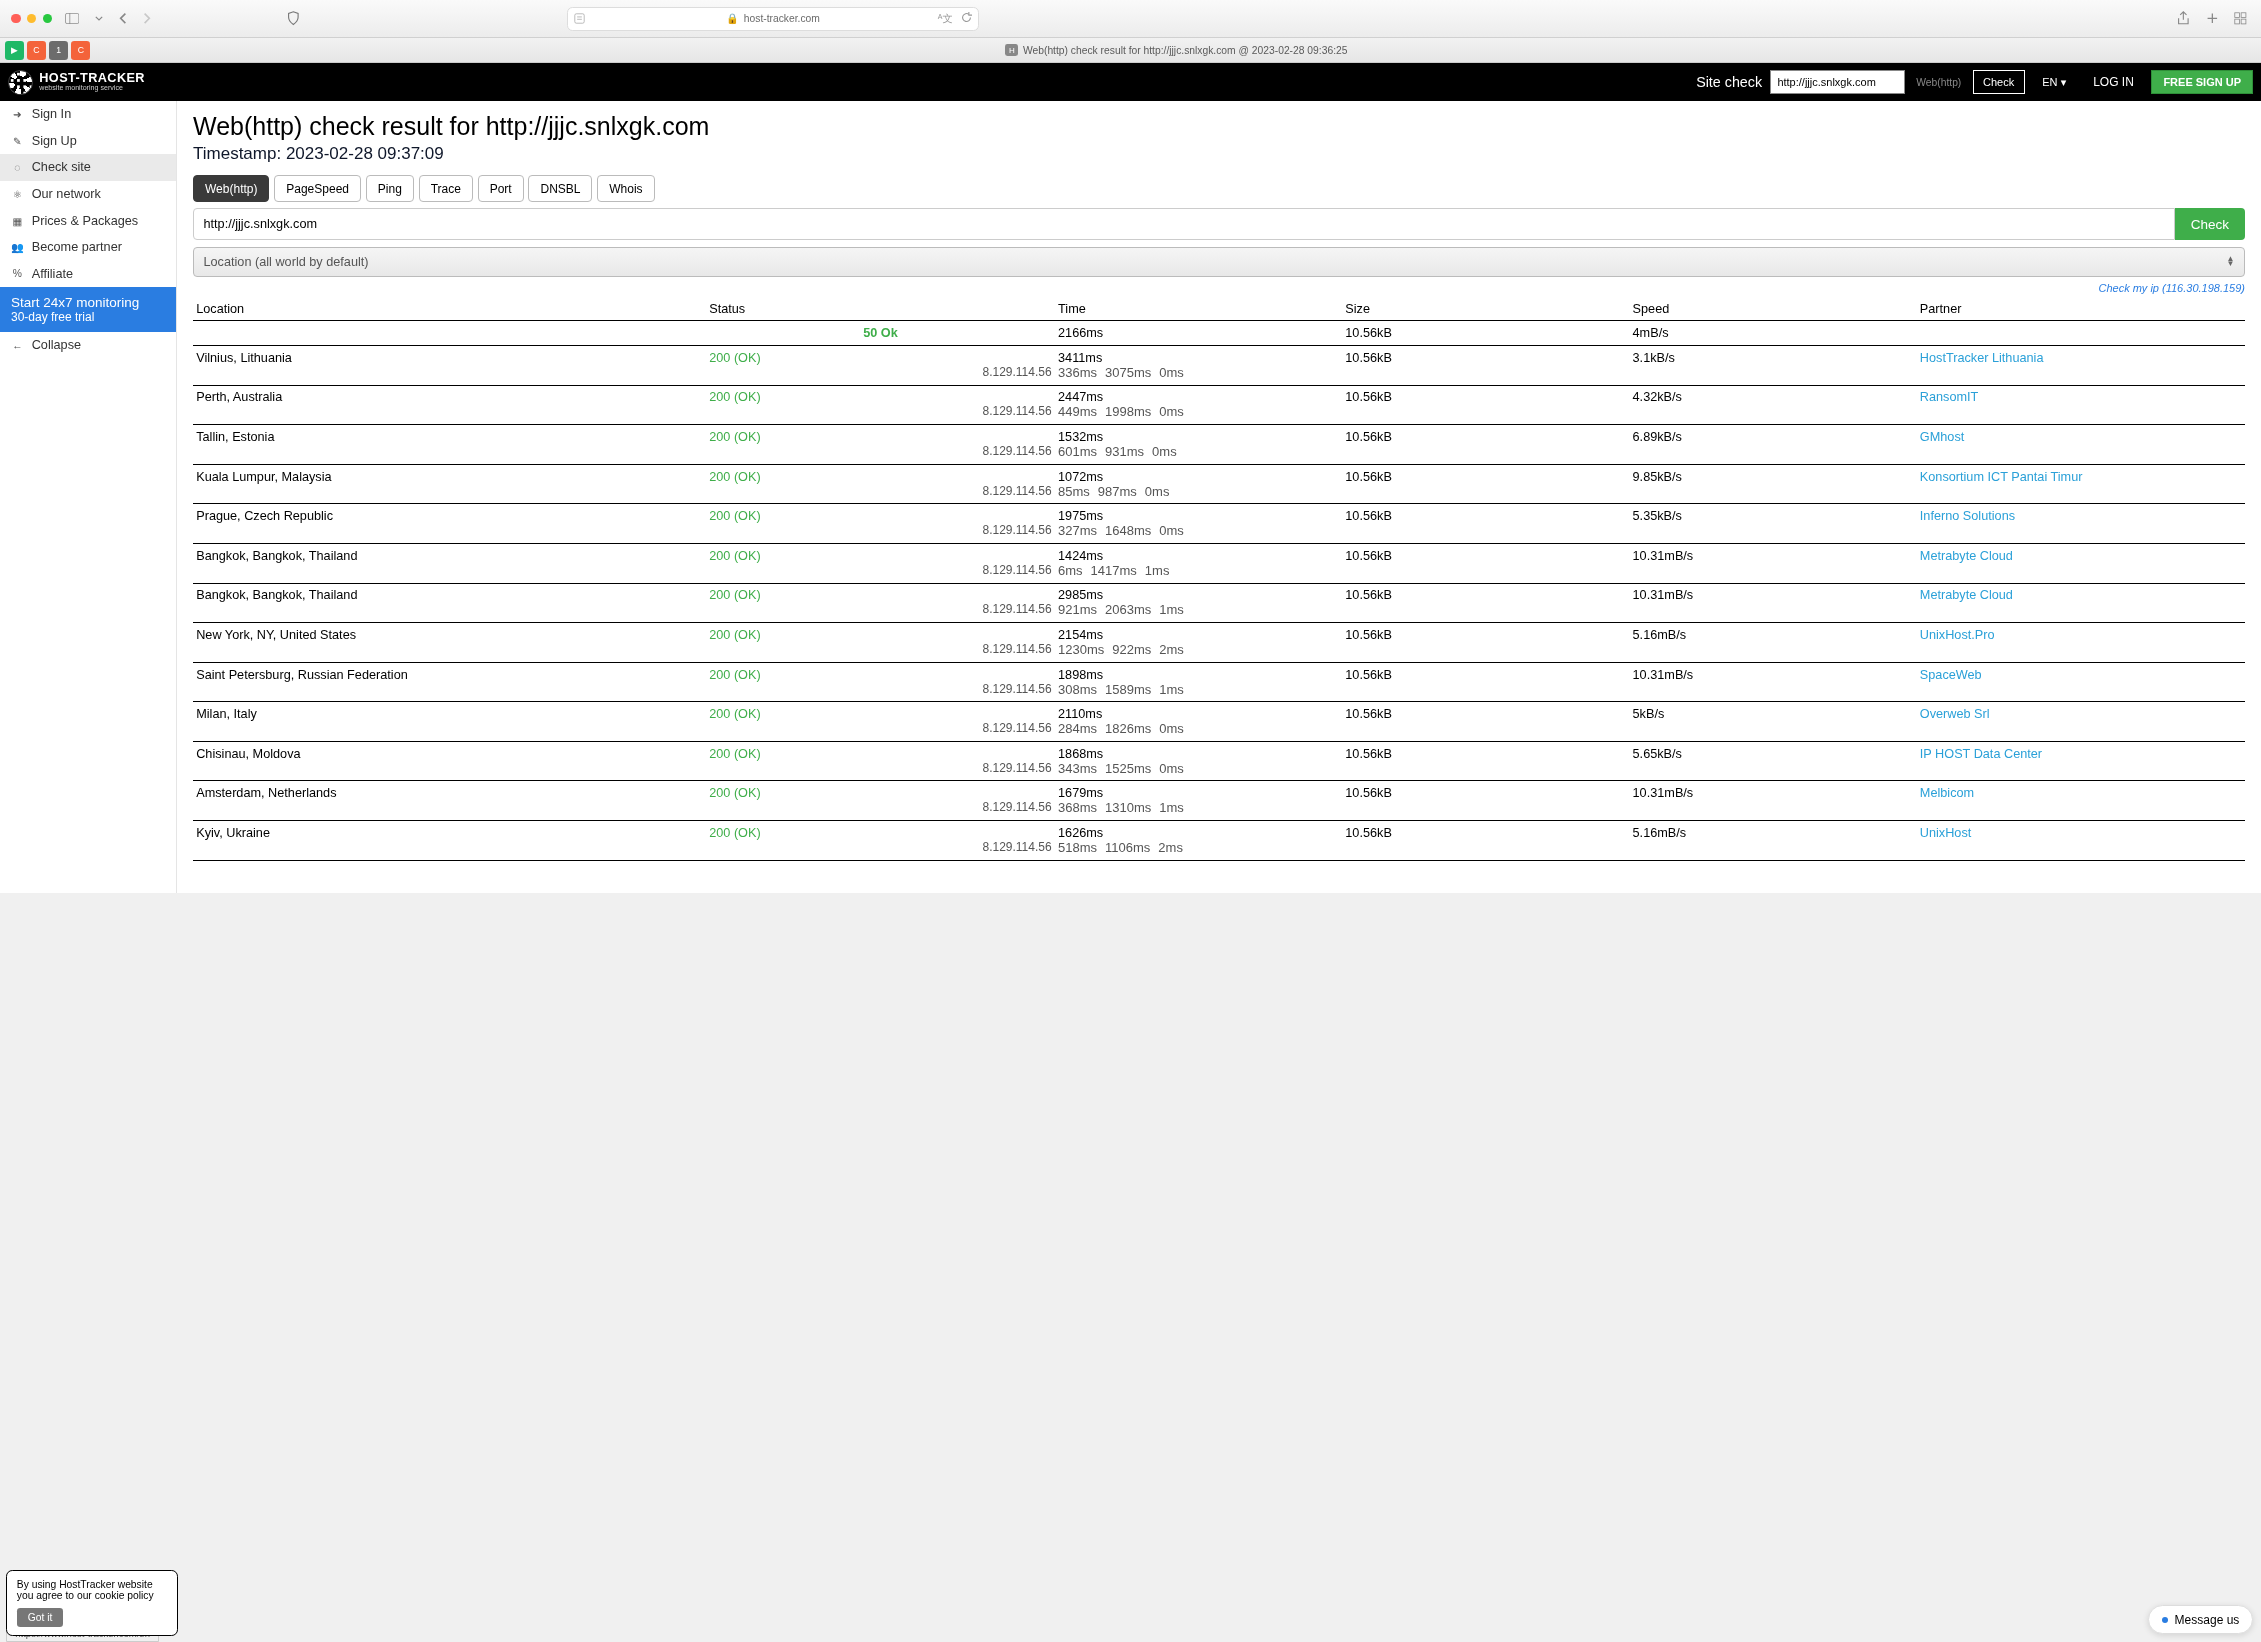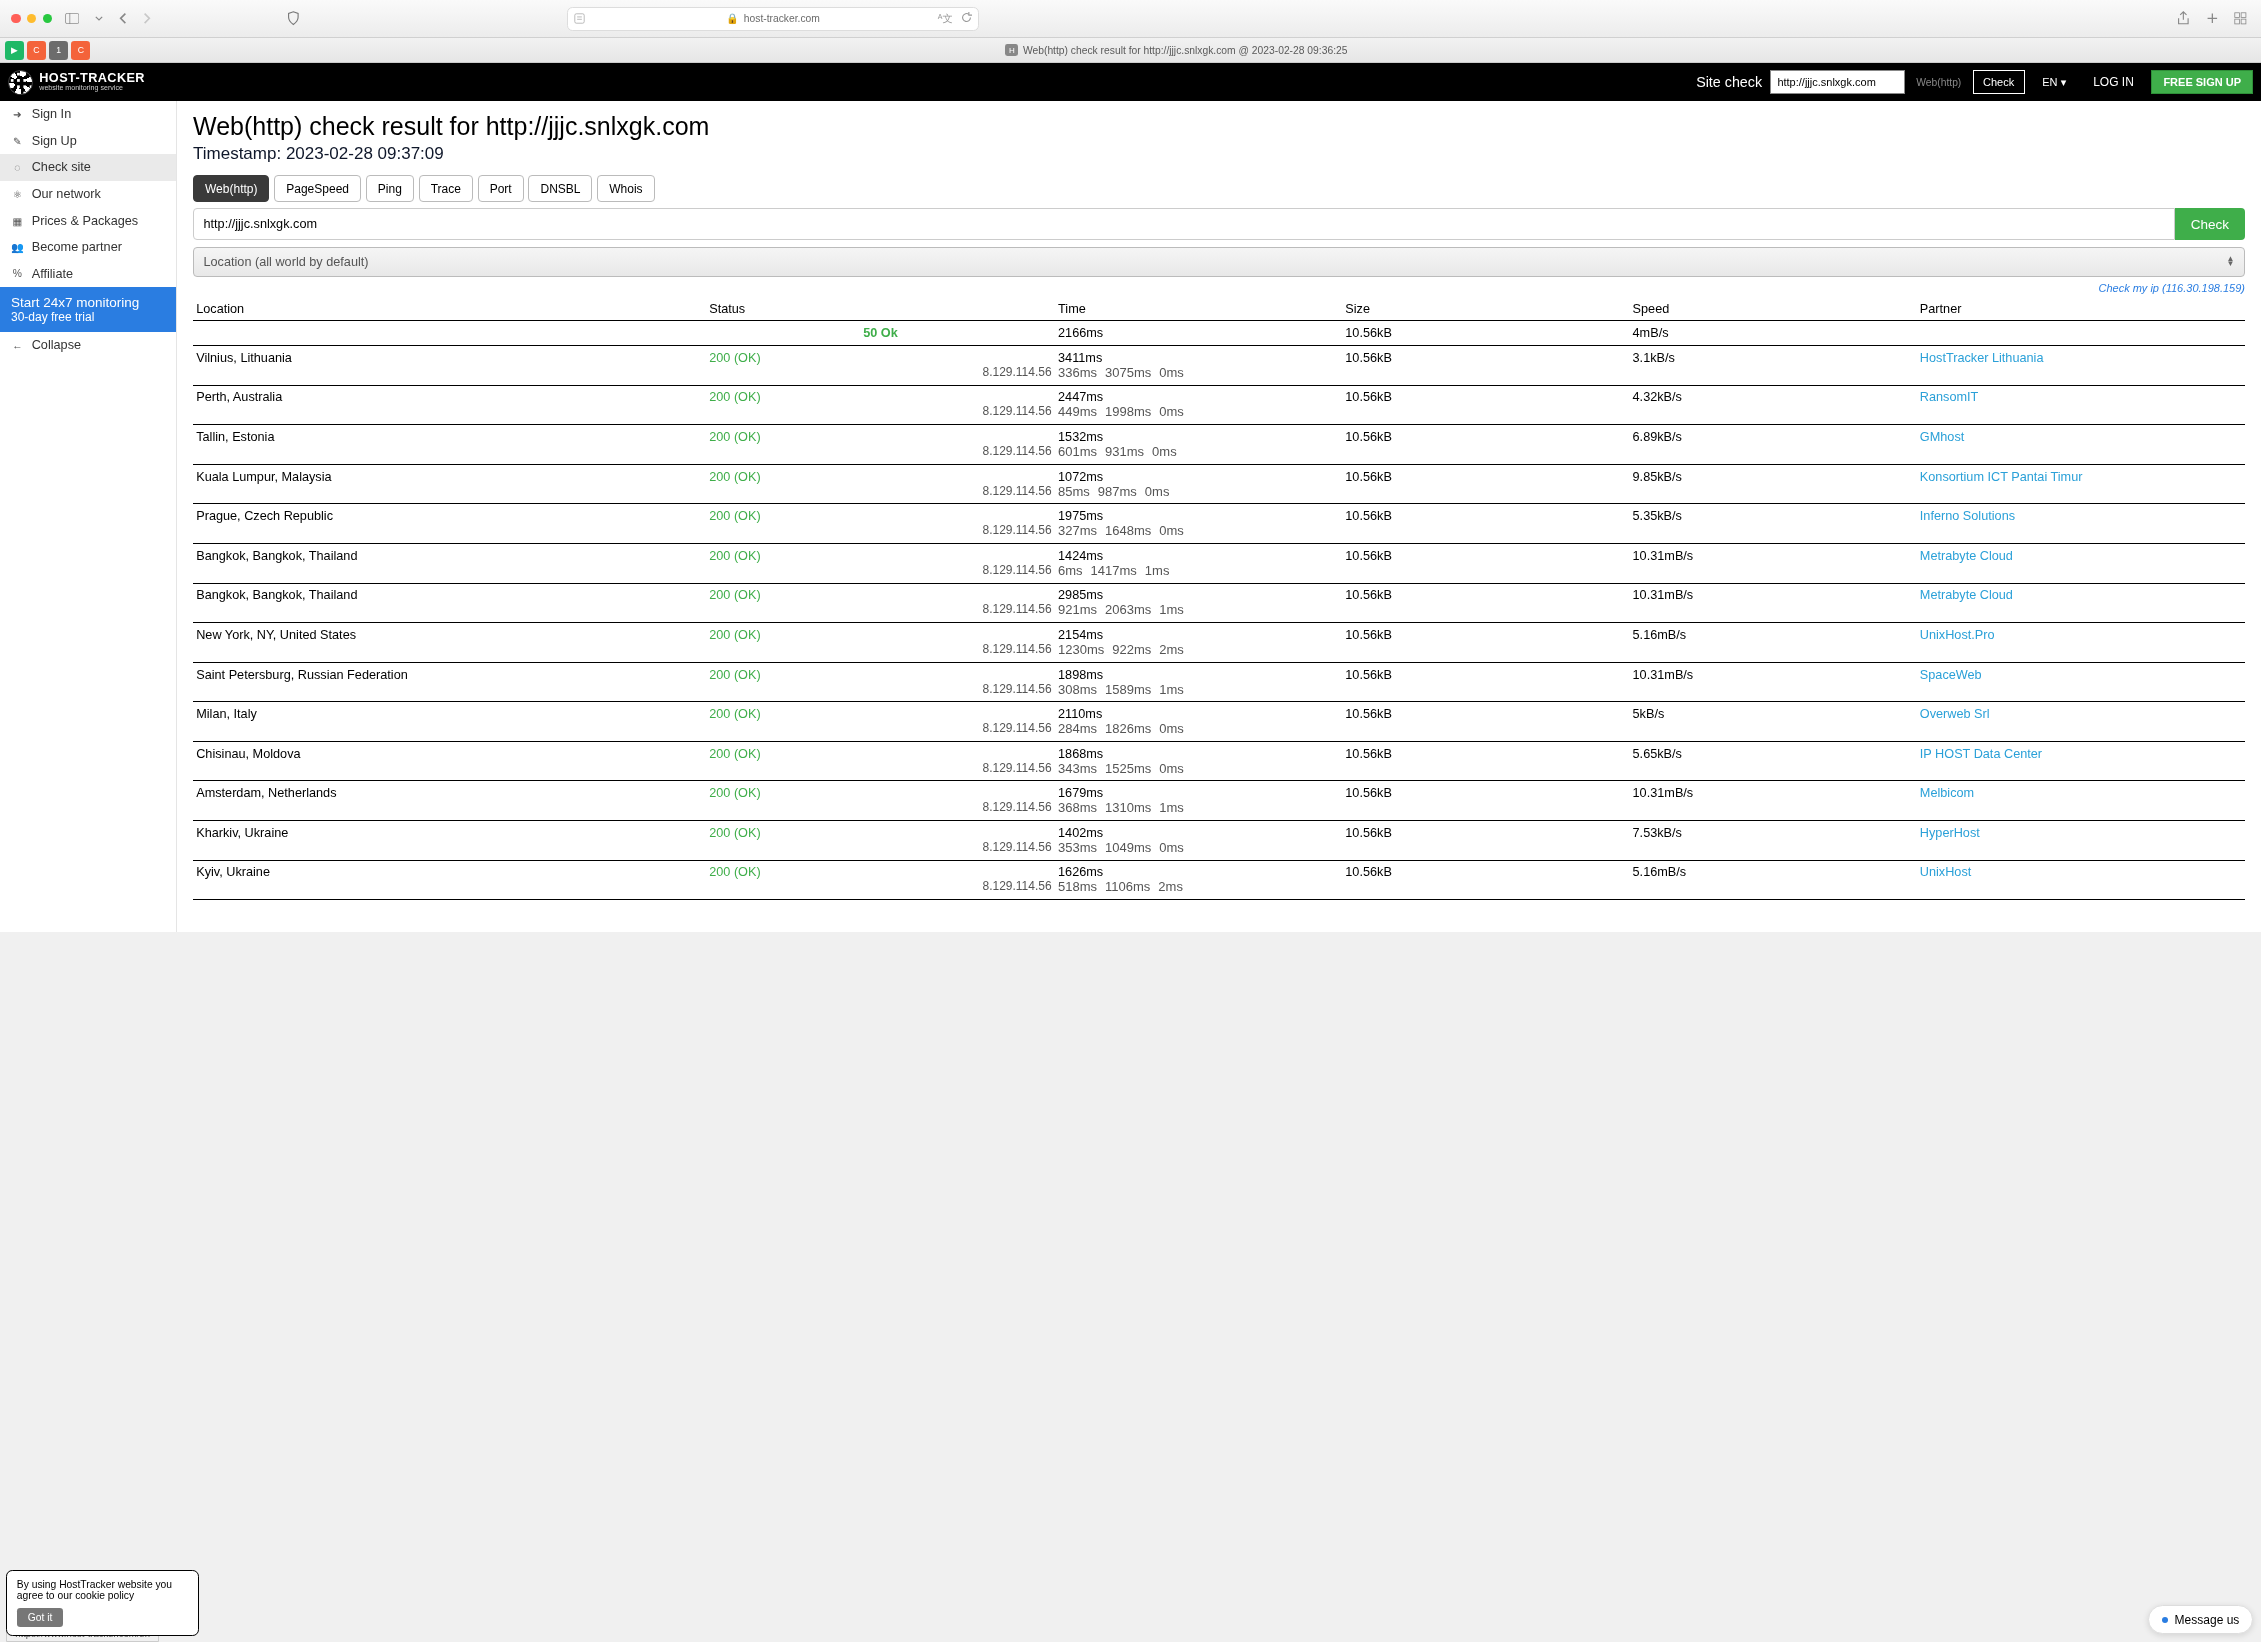--- a/index.html
+++ b/index.html
@@ -74,21 +74,21 @@
 td { padding:4.8px 3.2px; vertical-align:top; font-size:12.7px;}
 .summary td { font-weight:400;}
 .ok { color:#3fae4a; font-weight:500;}
 .okbold { color:#3fae4a; font-weight:700;}
 .ip { font-size:12px; color:#555;text-align:right;}
 .tsub { font-size:13px; color:#555;}
 .tsub span { margin-right:8px;}
 .plink { color:#2aa0d8; text-decoration:none;}
 
 
-.cookie { position:fixed; left:6.3px; bottom:6.3px; width:193px; background:#fff; border:1.6px solid #000; border-radius:6.3px; padding:8px 9.5px; font-size:10.3px; z-index:50;margin-top:38px;}
+.cookie { position:fixed; left:6.3px; bottom:6.3px; width:172px; background:#fff; border:1.6px solid #000; border-radius:6.3px; padding:8px 9.5px; font-size:10.3px; z-index:50;margin-top:38px;}
 .cookie button { margin-top:6.3px; background:#777; color:#fff; border:none; padding:4px 11px; border-radius:3.2px; font-size:10.3px;}
 
 .status-hover { position:fixed; left:6.3px; bottom:0; background:#f0f0f0; border:0.8px solid #ccc; border-radius:3.2px 3.2px 0 0; padding:1.6px 8px; font-size:9.5px; color:#555; z-index:40;}
 
 .chat { position:fixed; right:8px; bottom:8px; background:#fff; border:0.8px solid #ddd; border-radius:16px; padding:6.3px 12.7px; display:flex; align-items:center; gap:6.3px; box-shadow:0 1.6px 6.3px rgba(0,0,0,0.12); font-size:12px; z-index:50;}
 .chat .d { width:6.3px; height:6.3px; background:#2a7de1; border-radius:50%;}
 
 svg { display:block; }
 </style>
 </head>
@@ -461,34 +461,20 @@
             </td>
             <td>
               <div>1679ms</div>
               <div class="tsub"><span>368ms</span><span>1310ms</span><span>1ms</span></div>
             </td>
             <td>10.56kB</td>
             <td>10.31mB/s</td>
             <td><a href="#" class="plink">Melbicom</a></td>
           </tr>
           <tr>
-            <td>Kharkiv, Ukraine</td>
-            <td>
-              <div class="ok">200 (OK)</div>
-              <div class="ip">8.129.114.56</div>
-            </td>
-            <td>
-              <div>1402ms</div>
-              <div class="tsub"><span>353ms</span><span>1049ms</span><span>0ms</span></div>
-            </td>
-            <td>10.56kB</td>
-            <td>7.53kB/s</td>
-            <td><a href="#" class="plink">HyperHost</a></td>
-          </tr>
-          <tr>
             <td>Kyiv, Ukraine</td>
             <td>
               <div class="ok">200 (OK)</div>
               <div class="ip">8.129.114.56</div>
             </td>
             <td>
               <div>1626ms</div>
               <div class="tsub"><span>518ms</span><span>1106ms</span><span>2ms</span></div>
             </td>
             <td>10.56kB</td>

